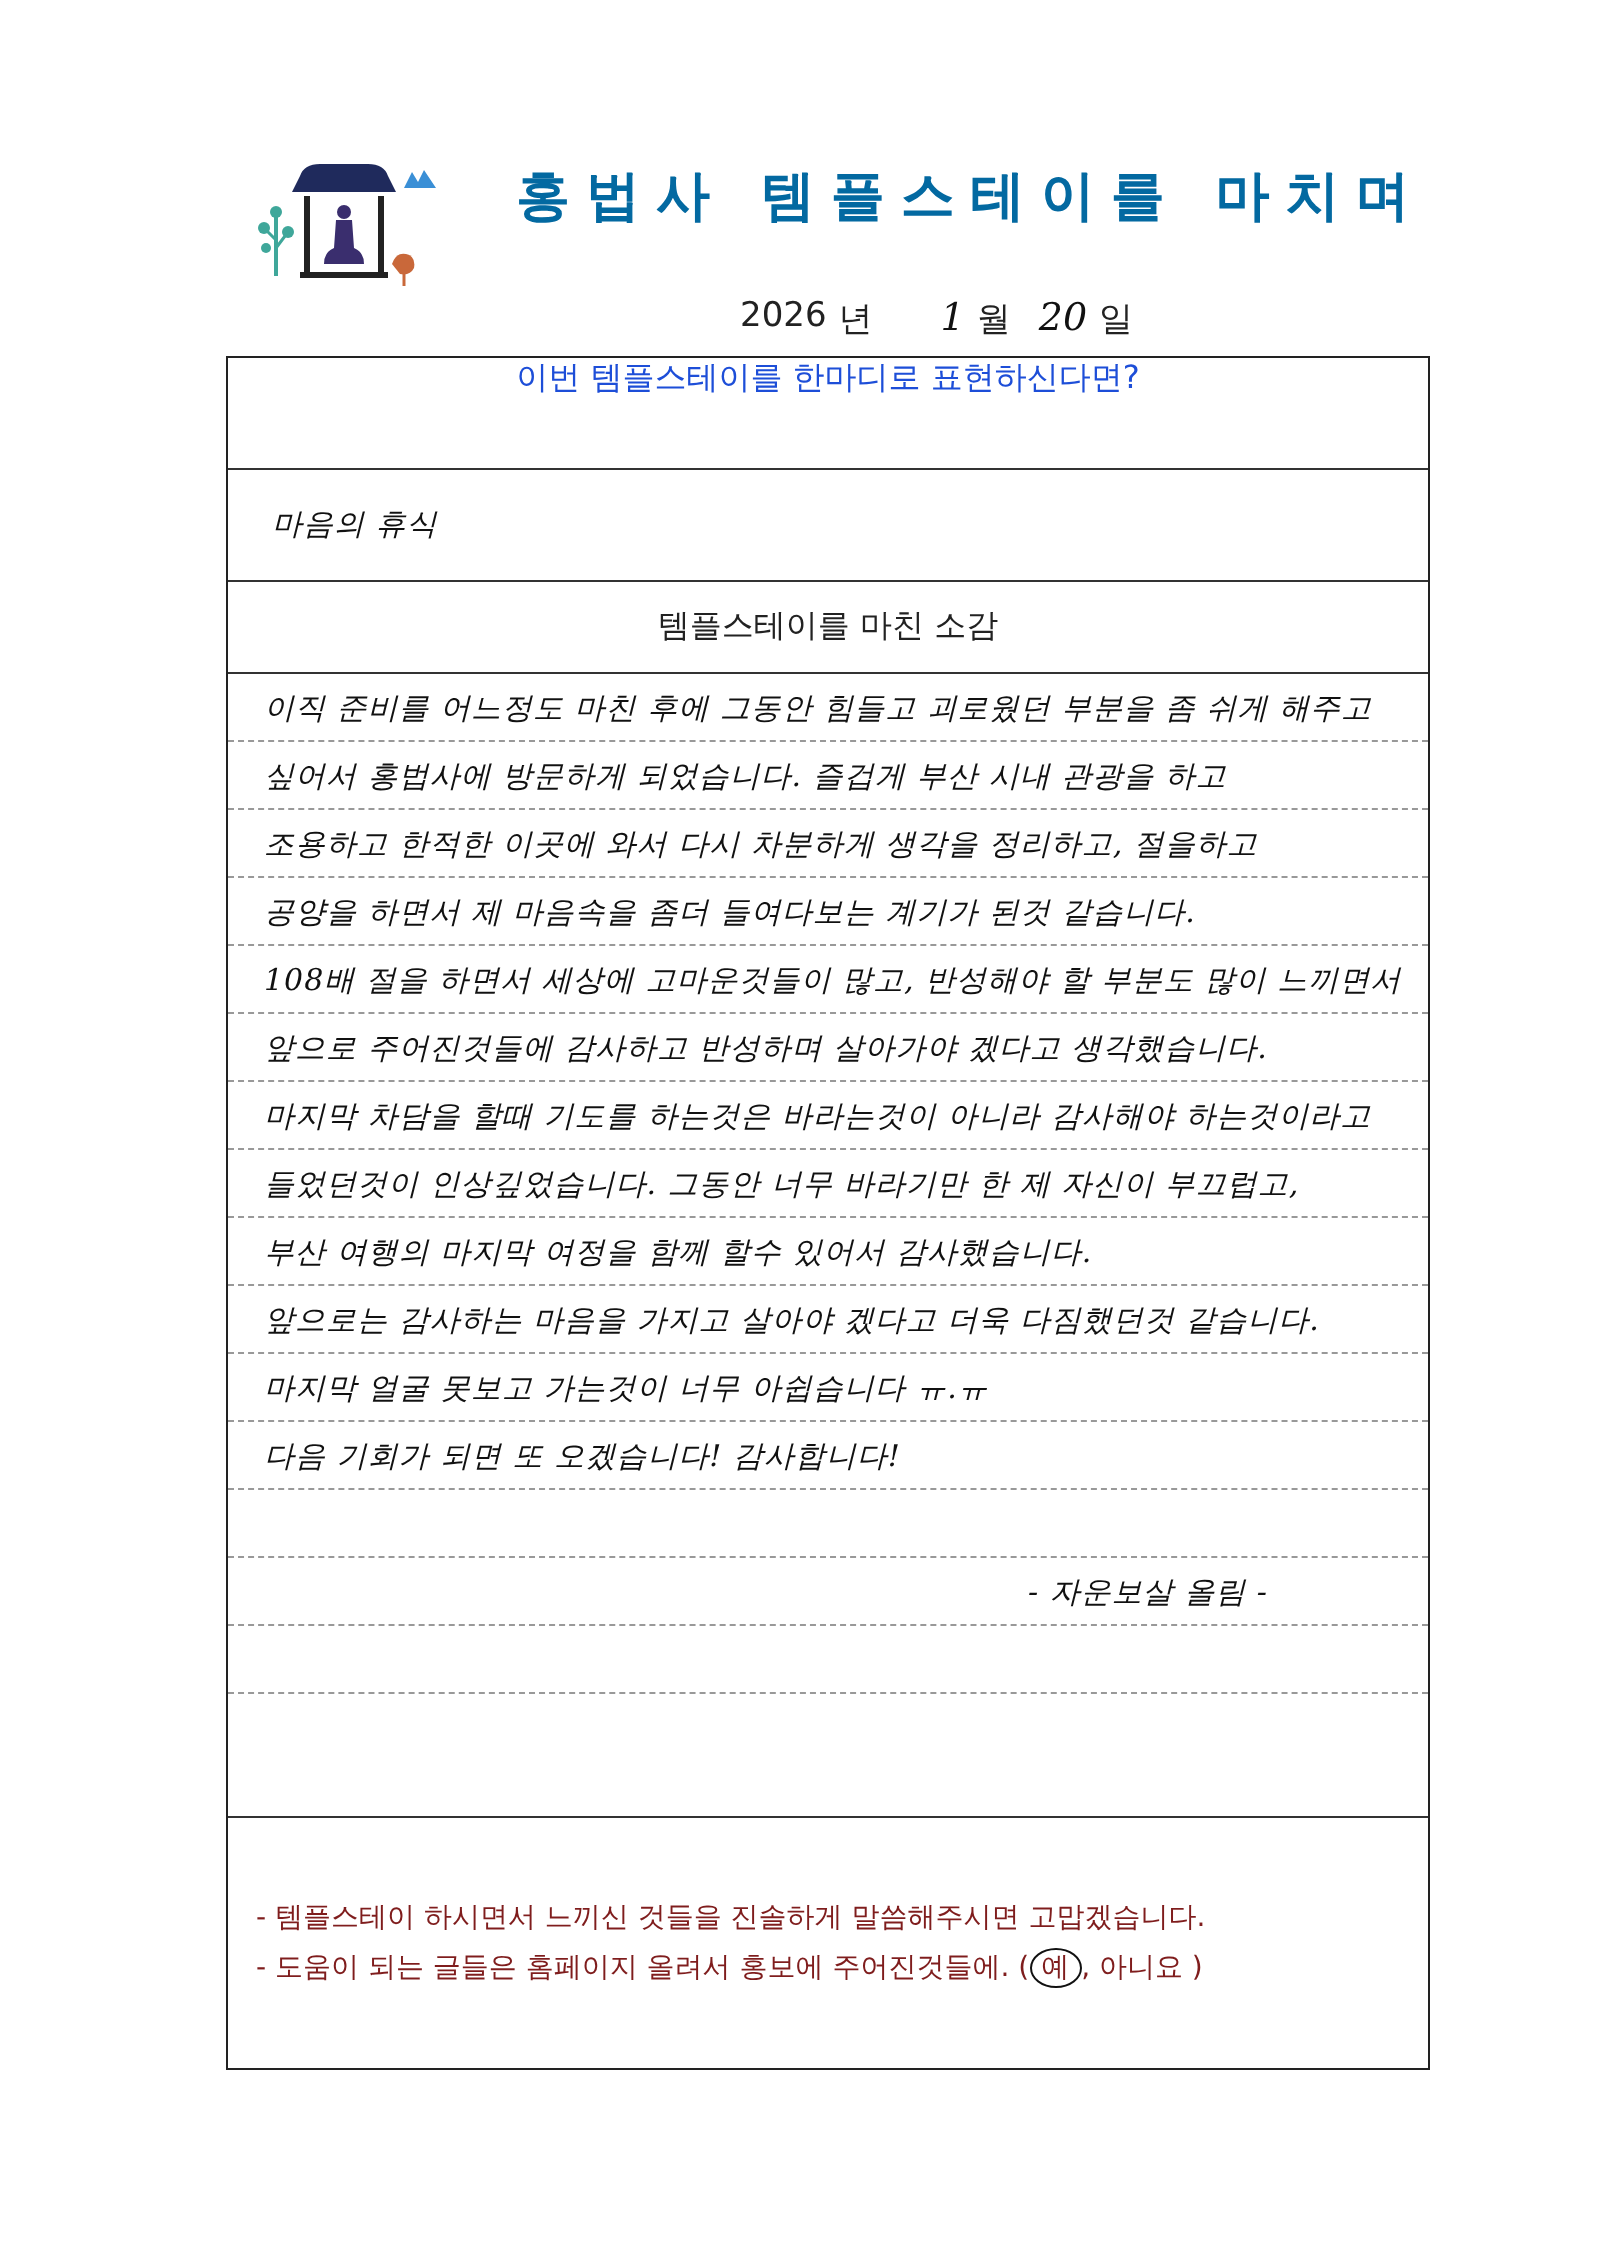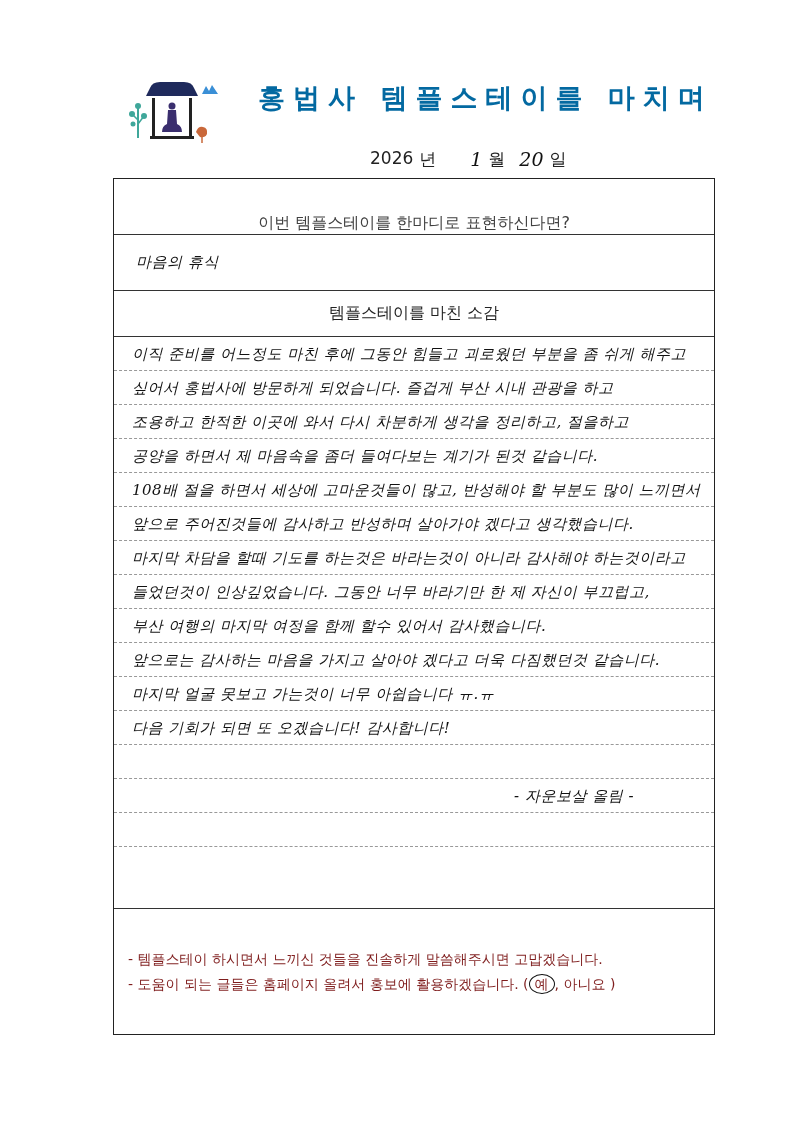--- a/index.html
+++ b/index.html
@@ -60,23 +60,23 @@
       left: 113px; top: 178px;
       width: 602px; height: 857px;
       border: 1.5px solid #222;
       box-sizing: border-box;
     }
     .row-q1 {
       position: absolute;
       left: 0; top: 0; width: 100%; height: 56px;
       border-bottom: 1.5px solid #333;
       box-sizing: border-box;
-      display: flex; align-items: flex-end; justify-content: center;
+      display: flex; align-items: flex-start; justify-content: center;
       font-size: 16px;
-      color: #404040;
+      color: #1d4ed8;
     }
     .row-a1 {
       position: absolute;
       left: 0; top: 56px; width: 100%; height: 56px;
       border-bottom: 1.5px solid #333;
       box-sizing: border-box;
       display: flex; align-items: center;
       padding-left: 22px;
     }
     .hand-text {
@@ -235,16 +235,16 @@
         <span class="hand-text"></span>
       </div>
     <div class="line-row">
         <span class="hand-text"></span>
       </div>
   </div>
 
   <div class="footer-notes">
     <div class="note-line">- 템플스테이 하시면서 느끼신 것들을 진솔하게 말씀해주시면 고맙겠습니다.</div>
     <div class="note-line">
-      <span>- 도움이 되는 글들은 홈페이지 올려서 홍보에 활용하겠습니다. (</span><span class="circled">예</span><span>,  </span><span>아니요</span><span> )</span>
+      <span>- 도움이 되는 글들은 홈페이지 올려서 홍보에 주어진것들에. (</span><span class="circled">예</span><span>,  </span><span>아니요</span><span> )</span>
     </div>
   </div>
 </div>
 
 </body></html>

